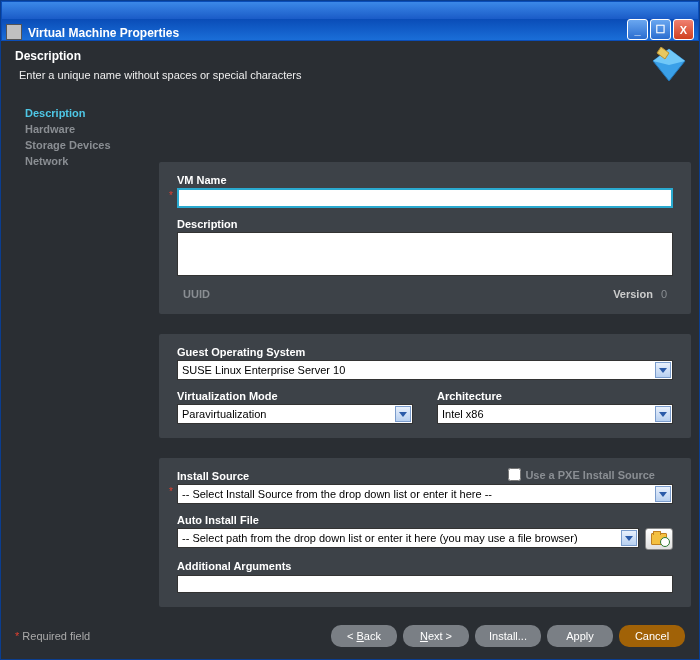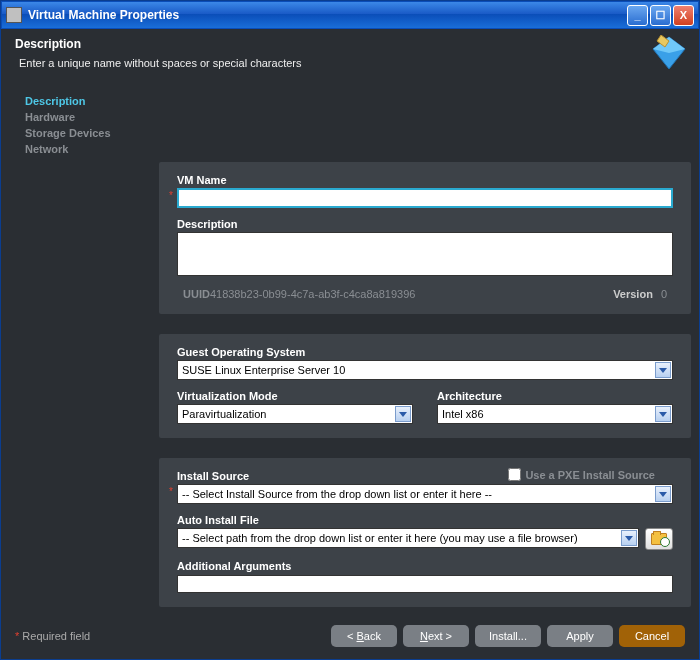--- a/index.html
+++ b/index.html
@@ -1,18 +1,18 @@
 <!DOCTYPE html>
 <html><head>
 <meta charset="utf-8">
 <style>
 * { box-sizing: border-box; margin: 0; padding: 0; font-family: Tahoma, Arial, sans-serif; }
 body { background: #3a6ea5; width: 700px; height: 660px; overflow: hidden; }
 .window { width: 700px; height: 660px; background: #2a2e33; border: 1px solid #0a3d8f; display: flex; flex-direction: column; }
-.titlebar { height: 28px; background: linear-gradient(to bottom, #3b88e8, #1a5bc7 45%, #0a4db8 46%, #1a6ed8); display: flex; align-items: center; padding: 0 4px; color: #fff; font-size: 12px; font-weight: bold; border: 1px solid #0a4db8; }
+.titlebar { height: 40px; background: linear-gradient(to bottom, #3b88e8, #1a5bc7 45%, #0a4db8 46%, #1a6ed8); display: flex; align-items: flex-end; padding: 0 4px; color: #fff; font-size: 12px; font-weight: bold; border: 1px solid #0a4db8; }
 .titlebar .icon { width: 16px; height: 16px; background: #c0c0c0; margin-right: 6px; border: 1px solid #555; }
 .titlebar-btns { margin-left: auto; display: flex; gap: 2px; }
 .tbtn { width: 21px; height: 21px; border: 1px solid #fff; border-radius: 3px; display: flex; align-items: center; justify-content: center; font-family: Arial; font-size: 11px; font-weight: bold; color: #fff; cursor: pointer; }
 .tbtn.min { background: linear-gradient(to bottom,#6aa7f0,#2a6dd0); }
 .tbtn.max { background: linear-gradient(to bottom,#6aa7f0,#2a6dd0); }
 .tbtn.close { background: linear-gradient(to bottom,#f08070,#d04020); }
 .header { padding: 8px 14px 10px; color: #fff; position: relative; }
 .header h1 { font-size: 12px; font-weight: bold; margin-bottom: 6px; }
 .header p { font-size: 11px; font-weight: normal; color: #eee; margin-left: 4px; }
 .diamond { position: absolute; right: 12px; top: 6px; width: 36px; height: 36px; }
@@ -44,21 +44,21 @@
 .browse-row { display:flex; gap:6px; }
 .browse-btn { width:28px; height:22px; background: linear-gradient(to bottom,#fff,#e0e0e0); border:1px solid #888; border-radius:3px; display:flex; align-items:center; justify-content:center; cursor:pointer; }
 .folder-icon { width:16px; height:12px; background:#f4c040; border:1px solid #c08020; border-radius:1px; position:relative; }
 .folder-icon::before { content:""; position:absolute; top:-3px; left:1px; width:6px; height:3px; background:#f4c040; border:1px solid #c08020; border-bottom:none; border-radius:1px 1px 0 0; }
 .folder-icon::after { content:""; position:absolute; right:-4px; bottom:-3px; width:8px; height:8px; border:1px solid #2a7a30; border-radius:50%; background:#fff; }
 .spacer { margin-top:10px; }
 .footer { padding: 10px 14px 12px; display:flex; align-items:center; }
 .req-note { color:#aaa; font-size:11px; }
 .req-note .star { color:#e04030; }
 .btn-row { margin-left:auto; display:flex; gap:6px; }
-.btn { height:22px; min-width:66px; padding:0 12px; border:none; border-radius:5px; font-size:11px; cursor:pointer; color:#fff; background:#7a7f85; }
+.btn { height:22px; min-width:66px; padding:0 12px; border:none; border-radius:10px; font-size:11px; cursor:pointer; color:#fff; background:#7a7f85; }
 .btn u { text-decoration: underline; }
 .btn.primary { background:#a16207; }
 .panel { position:relative; }
 </style>
 </head>
 <body>
 
 <div class="window">
   <div class="titlebar">
     <div class="icon"></div>
@@ -93,21 +93,20 @@
     <div class="main">
       <div class="panel">
         <div class="label">VM Name</div>
         <span class="req">*</span>
         <input type="text" class="vmname" value="" style="">
         <div class="spacer"></div>
         <div class="label">Description</div>
         <textarea class="desc" style=""></textarea>
         <div class="uuid-row">
           <span class="k">UUID</span>
-          <span class="v">41838b23-0b99-4c7a-ab3f-c4ca8a819396</span>
           <span class="ver-k">Version</span>
           <span class="ver-v">0</span>
         </div>
       </div>
 
       <div class="panel">
         <div class="label">Guest Operating System</div>
         <div class="combo">
           <span>SUSE Linux Enterprise Server 10</span>
           <div class="arrow"></div>

